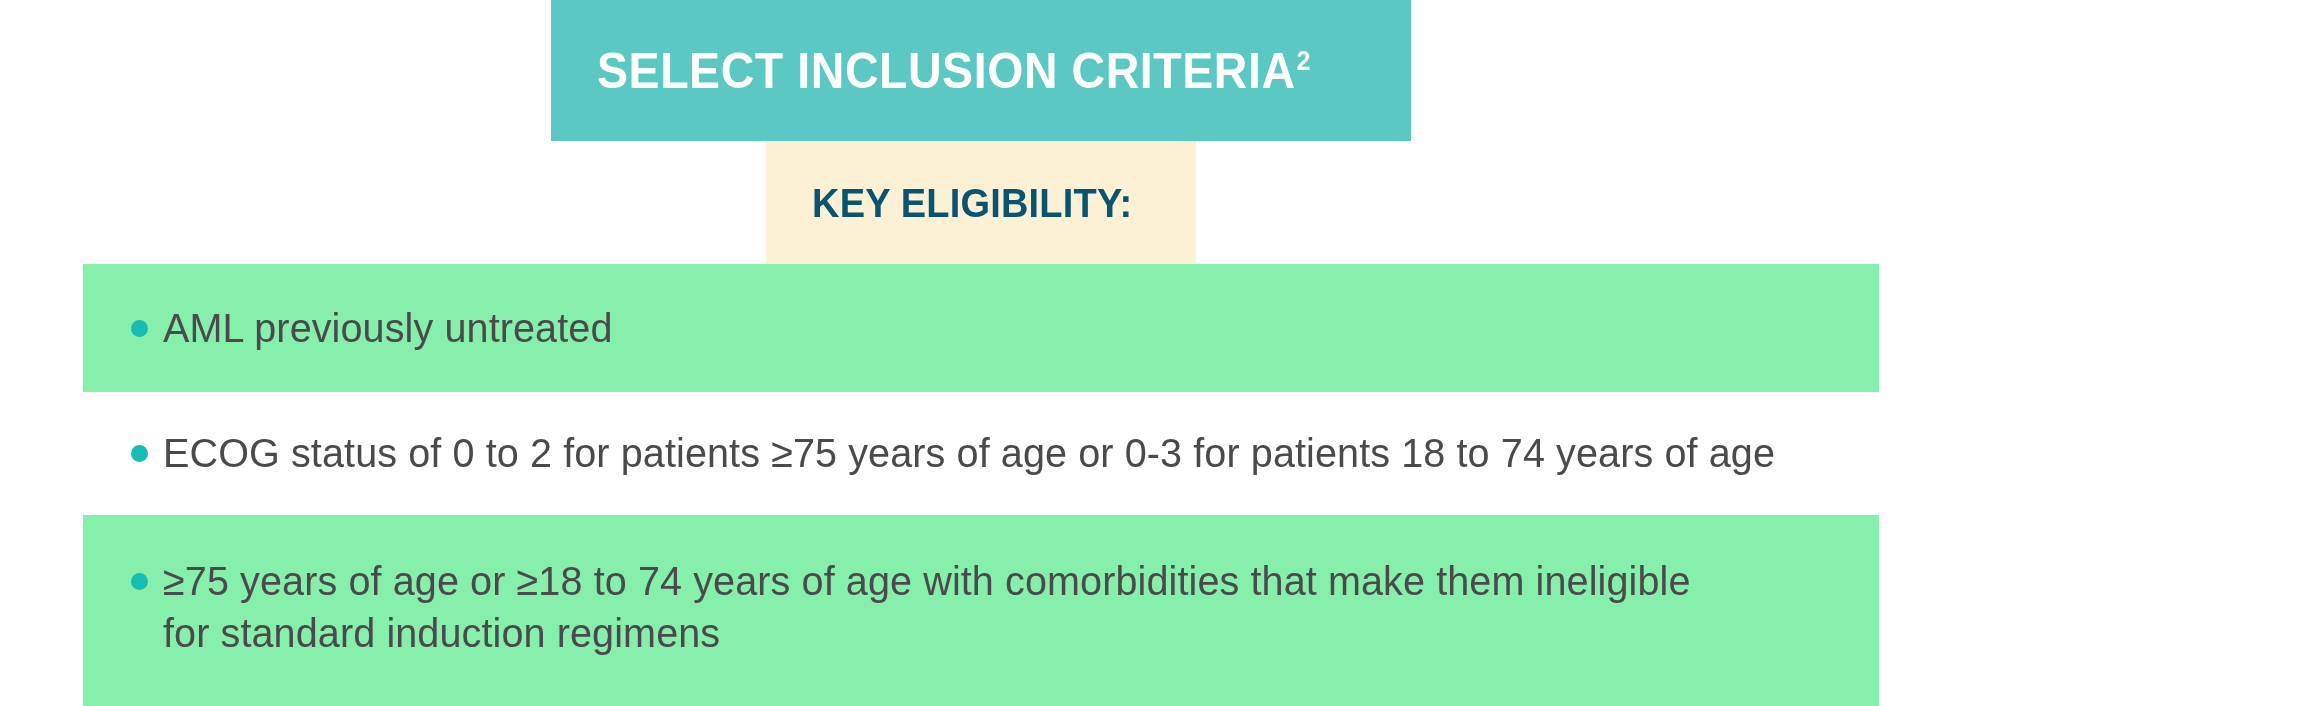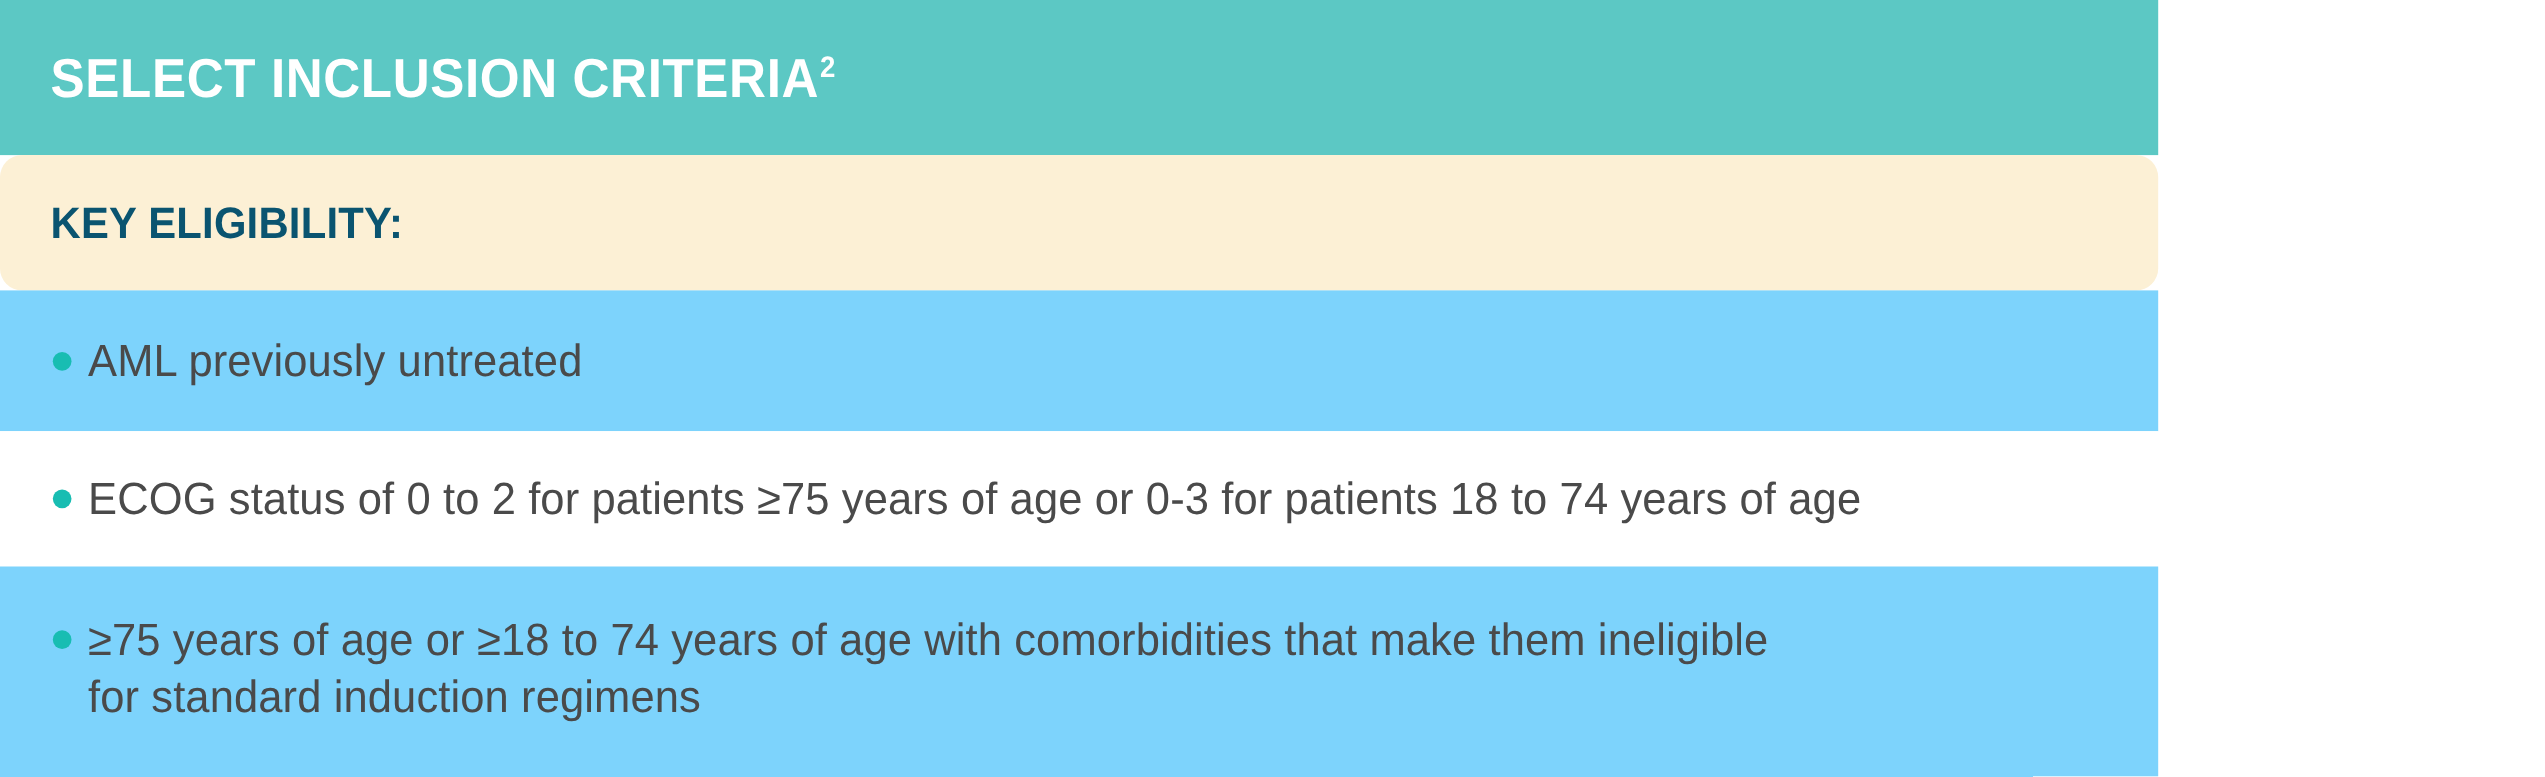--- a/index.html
+++ b/index.html
@@ -13,20 +13,21 @@
     font-family: "Liberation Sans", sans-serif;
     overflow: hidden;
   }
 
   .panel {
     width: 1962px;
     height: 706px;
     display: flex;
     flex-direction: column;
     background: #ffffff;
+    align-items: center;
   }
 
   
   .title-bar {
     height: 141px;
     background: #5CC8C4;
     display: flex;
     align-items: center;
     padding: 0 46px;
     box-sizing: border-box;
@@ -53,21 +54,20 @@
 
   
   .eligibility-band {
     flex: 0 0 123px;
     height: 123px;
     background: #FCF0D5;
     display: flex;
     align-items: center;
     padding: 0 46px;
     box-sizing: border-box;
-    border-radius: 20px;
   }
   .eligibility-text {
     color: #0A5470;
     font-family: "Liberation Sans", sans-serif;
     font-weight: bold;
     font-size: 40px;
     letter-spacing: 0.2px;
     line-height: 1;
     white-space: nowrap;
     transform: scaleX(0.95);
@@ -80,21 +80,21 @@
     display: flex;
     flex-direction: column;
   }
   .criteria-row {
     display: flex;
     align-items: flex-start;
     padding: 0 46px;
     box-sizing: border-box;
     width: 100%;
   }
-  .criteria-row.tint   { background: #7dd3fc; }
+  .criteria-row.tint   { background: #86efac; }
   .criteria-row.plain  { background: #FFFFFF; }
 
   .row-1 { flex: 0 0 128px; height: 128px; align-items: center; }
   .row-2 { flex: 0 0 123px; height: 123px; align-items: center; }
   .row-3 { flex: 1 1 auto; align-items: flex-start; padding-top: 40px; }
 
   .bullet-wrap {
     display: flex;
     align-items: flex-start;
   }

